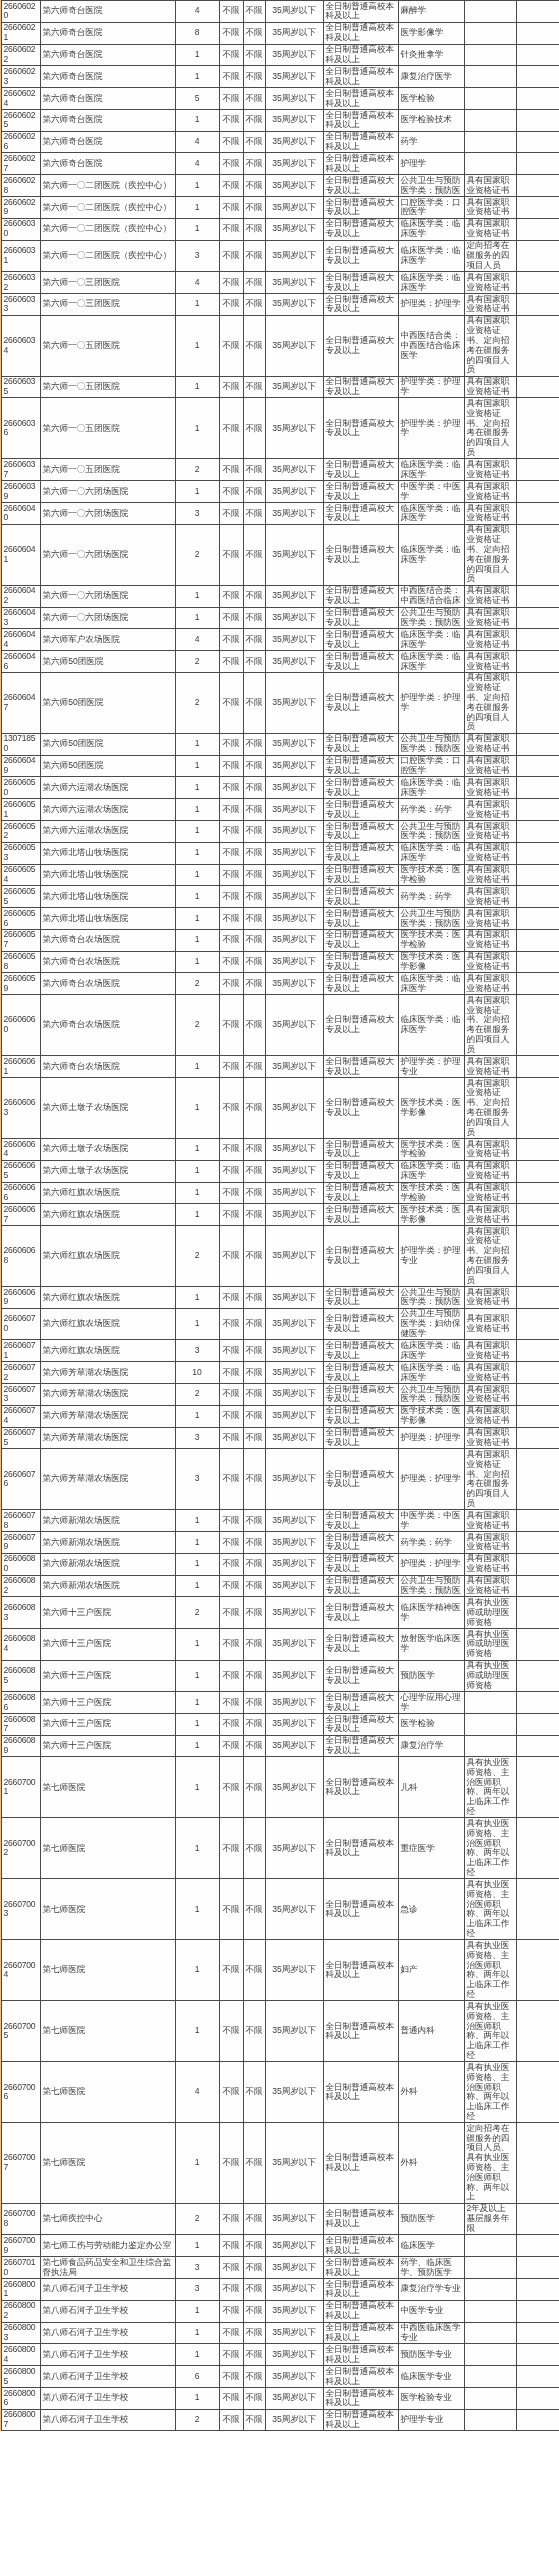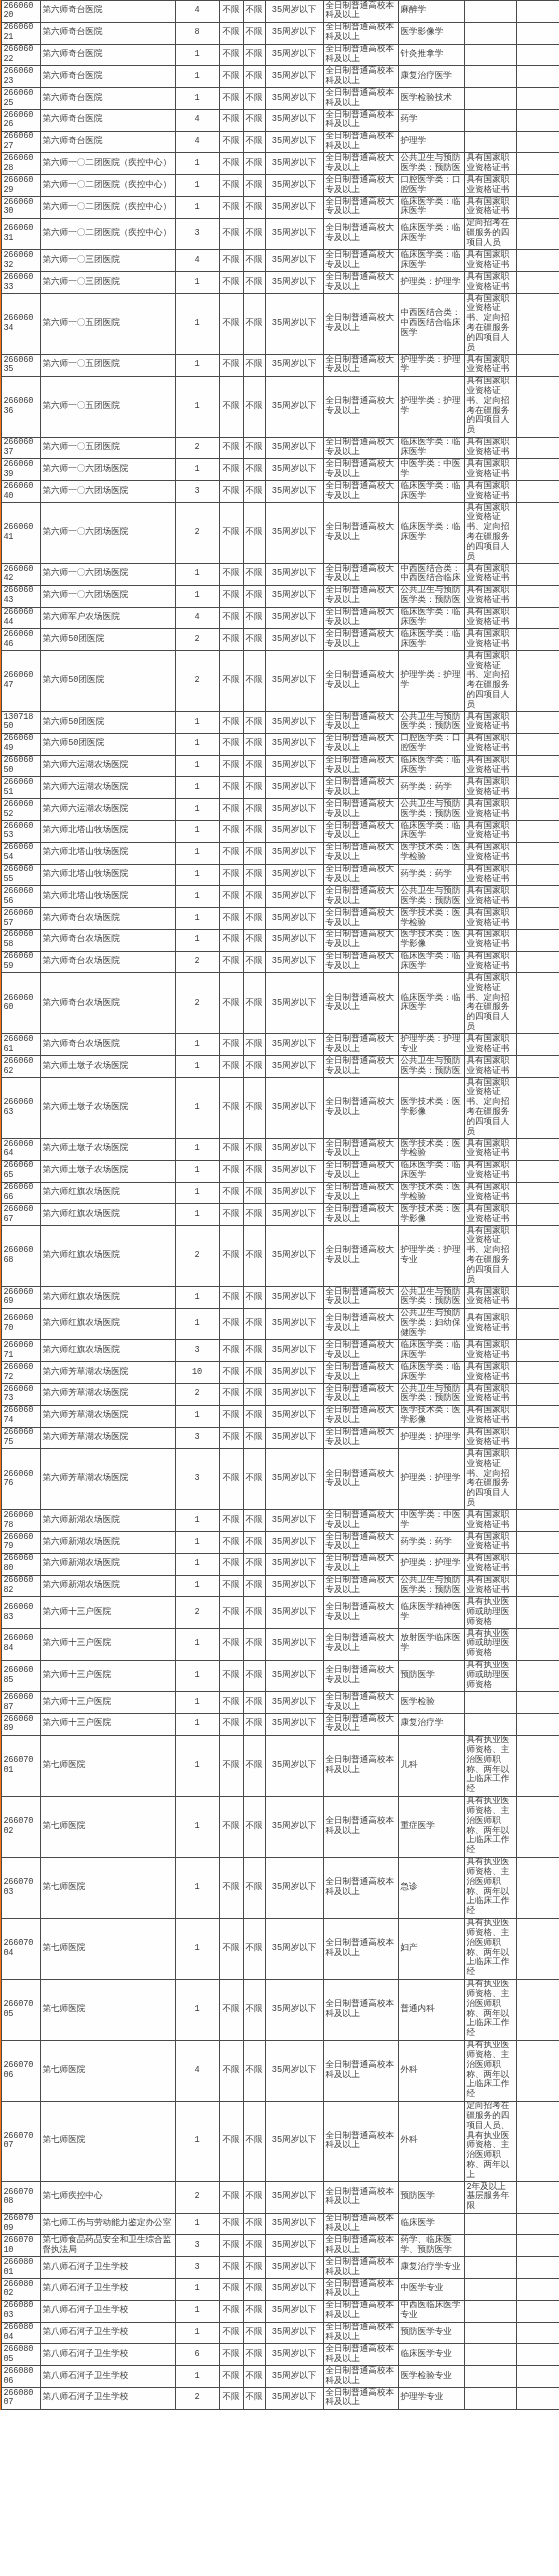--- a/index.html
+++ b/index.html
@@ -1,19 +1,19 @@
 <!DOCTYPE html>
 <html style="font-size:9.8px"><head>
 <meta charset="utf-8">
 <style>
   html, body { margin: 0; padding: 0; background: #ffffff; }
   .sheet {
     width: 546px;
-    background: #f97316;
-    font-family: Liberation Mono, monospace;
+    background: #fdba74;
+    font-family: Liberation Sans, sans-serif;
   }
   table.grid {
     border-collapse: collapse;
     table-layout: fixed;
     width: 559px;
     margin: 0 0 0 0.6px;
     color: #3b3b3b;
     border: 1.2px solid #474747;
   }
   table.grid td {
@@ -91,20 +91,32 @@
           <td class="c2">1</td>
           <td class="c3">不限</td>
           <td class="c4">不限</td>
           <td class="c5">35周岁以下</td>
           <td class="c6">全日制普通高校本科及以上</td>
           <td class="c7">康复治疗医学</td>
           <td class="c8"></td>
           <td class="c9"></td>
         </tr>
         <tr>
+          <td class="c0">26606024</td>
+          <td class="c1">第六师奇台医院</td>
+          <td class="c2">5</td>
+          <td class="c3">不限</td>
+          <td class="c4">不限</td>
+          <td class="c5">35周岁以下</td>
+          <td class="c6">全日制普通高校本科及以上</td>
+          <td class="c7">医学检验</td>
+          <td class="c8"></td>
+          <td class="c9"></td>
+        </tr>
+        <tr>
           <td class="c0">26606025</td>
           <td class="c1">第六师奇台医院</td>
           <td class="c2">1</td>
           <td class="c3">不限</td>
           <td class="c4">不限</td>
           <td class="c5">35周岁以下</td>
           <td class="c6">全日制普通高校本科及以上</td>
           <td class="c7">医学检验技术</td>
           <td class="c8"></td>
           <td class="c9"></td>
@@ -511,32 +523,20 @@
           <td class="c2">1</td>
           <td class="c3">不限</td>
           <td class="c4">不限</td>
           <td class="c5">35周岁以下</td>
           <td class="c6">全日制普通高校大专及以上</td>
           <td class="c7">护理学类：护理专业</td>
           <td class="c8">具有国家职业资格证书</td>
           <td class="c9"></td>
         </tr>
         <tr>
-          <td class="c0">26606062</td>
-          <td class="c1">第六师土墩子农场医院</td>
-          <td class="c2">1</td>
-          <td class="c3">不限</td>
-          <td class="c4">不限</td>
-          <td class="c5">35周岁以下</td>
-          <td class="c6">全日制普通高校大专及以上</td>
-          <td class="c7">公共卫生与预防医学类：预防医</td>
-          <td class="c8">具有国家职业资格证书</td>
-          <td class="c9"></td>
-        </tr>
-        <tr>
           <td class="c0">26606063</td>
           <td class="c1">第六师土墩子农场医院</td>
           <td class="c2">1</td>
           <td class="c3">不限</td>
           <td class="c4">不限</td>
           <td class="c5">35周岁以下</td>
           <td class="c6">全日制普通高校大专及以上</td>
           <td class="c7">医学技术类：医学影像</td>
           <td class="c8">具有国家职业资格证书、定向招考在疆服务的四项目人员</td>
           <td class="c9"></td>
@@ -772,20 +772,32 @@
         <tr>
           <td class="c0">26606085</td>
           <td class="c1">第六师十三户医院</td>
           <td class="c2">1</td>
           <td class="c3">不限</td>
           <td class="c4">不限</td>
           <td class="c5">35周岁以下</td>
           <td class="c6">全日制普通高校大专及以上</td>
           <td class="c7">预防医学</td>
           <td class="c8">具有执业医师或助理医师资格</td>
+          <td class="c9"></td>
+        </tr>
+        <tr>
+          <td class="c0">26606086</td>
+          <td class="c1">第六师十三户医院</td>
+          <td class="c2">1</td>
+          <td class="c3">不限</td>
+          <td class="c4">不限</td>
+          <td class="c5">35周岁以下</td>
+          <td class="c6">全日制普通高校大专及以上</td>
+          <td class="c7">心理学应用心理学</td>
+          <td class="c8"></td>
           <td class="c9"></td>
         </tr>
         <tr>
           <td class="c0">26606087</td>
           <td class="c1">第六师十三户医院</td>
           <td class="c2">1</td>
           <td class="c3">不限</td>
           <td class="c4">不限</td>
           <td class="c5">35周岁以下</td>
           <td class="c6">全日制普通高校大专及以上</td>

